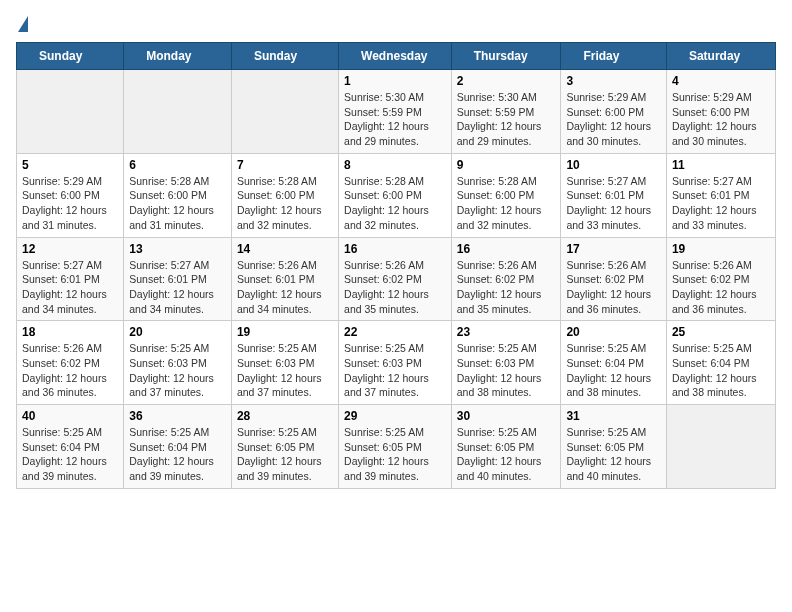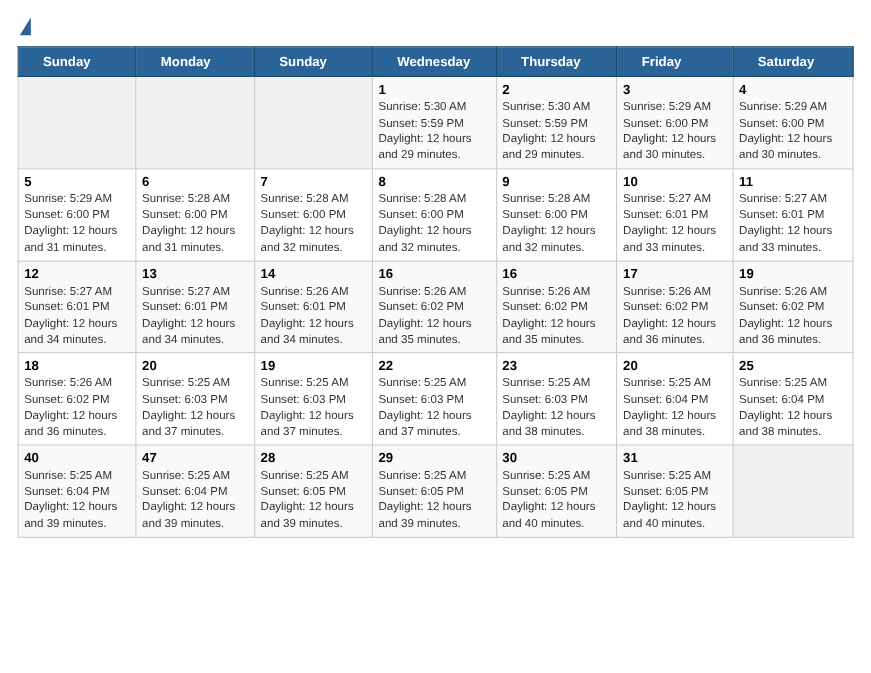--- a/index.html
+++ b/index.html
@@ -316,21 +316,21 @@
       </tr>
       <tr>
         <td>
           <span class="day-num">40</span>
           <div class="day-info" style="white-space: pre-line;">Sunrise: 5:25 AM
 Sunset: 6:04 PM
 Daylight: 12 hours
 and 39 minutes.</div>
         </td>
         <td>
-          <span class="day-num">47</span>
+          <span class="day-num">36</span>
           <div class="day-info" style="white-space: pre-line;">Sunrise: 5:25 AM
 Sunset: 6:04 PM
 Daylight: 12 hours
 and 39 minutes.</div>
         </td>
         <td>
           <span class="day-num">28</span>
           <div class="day-info" style="white-space: pre-line;">Sunrise: 5:25 AM
 Sunset: 6:05 PM
 Daylight: 12 hours

